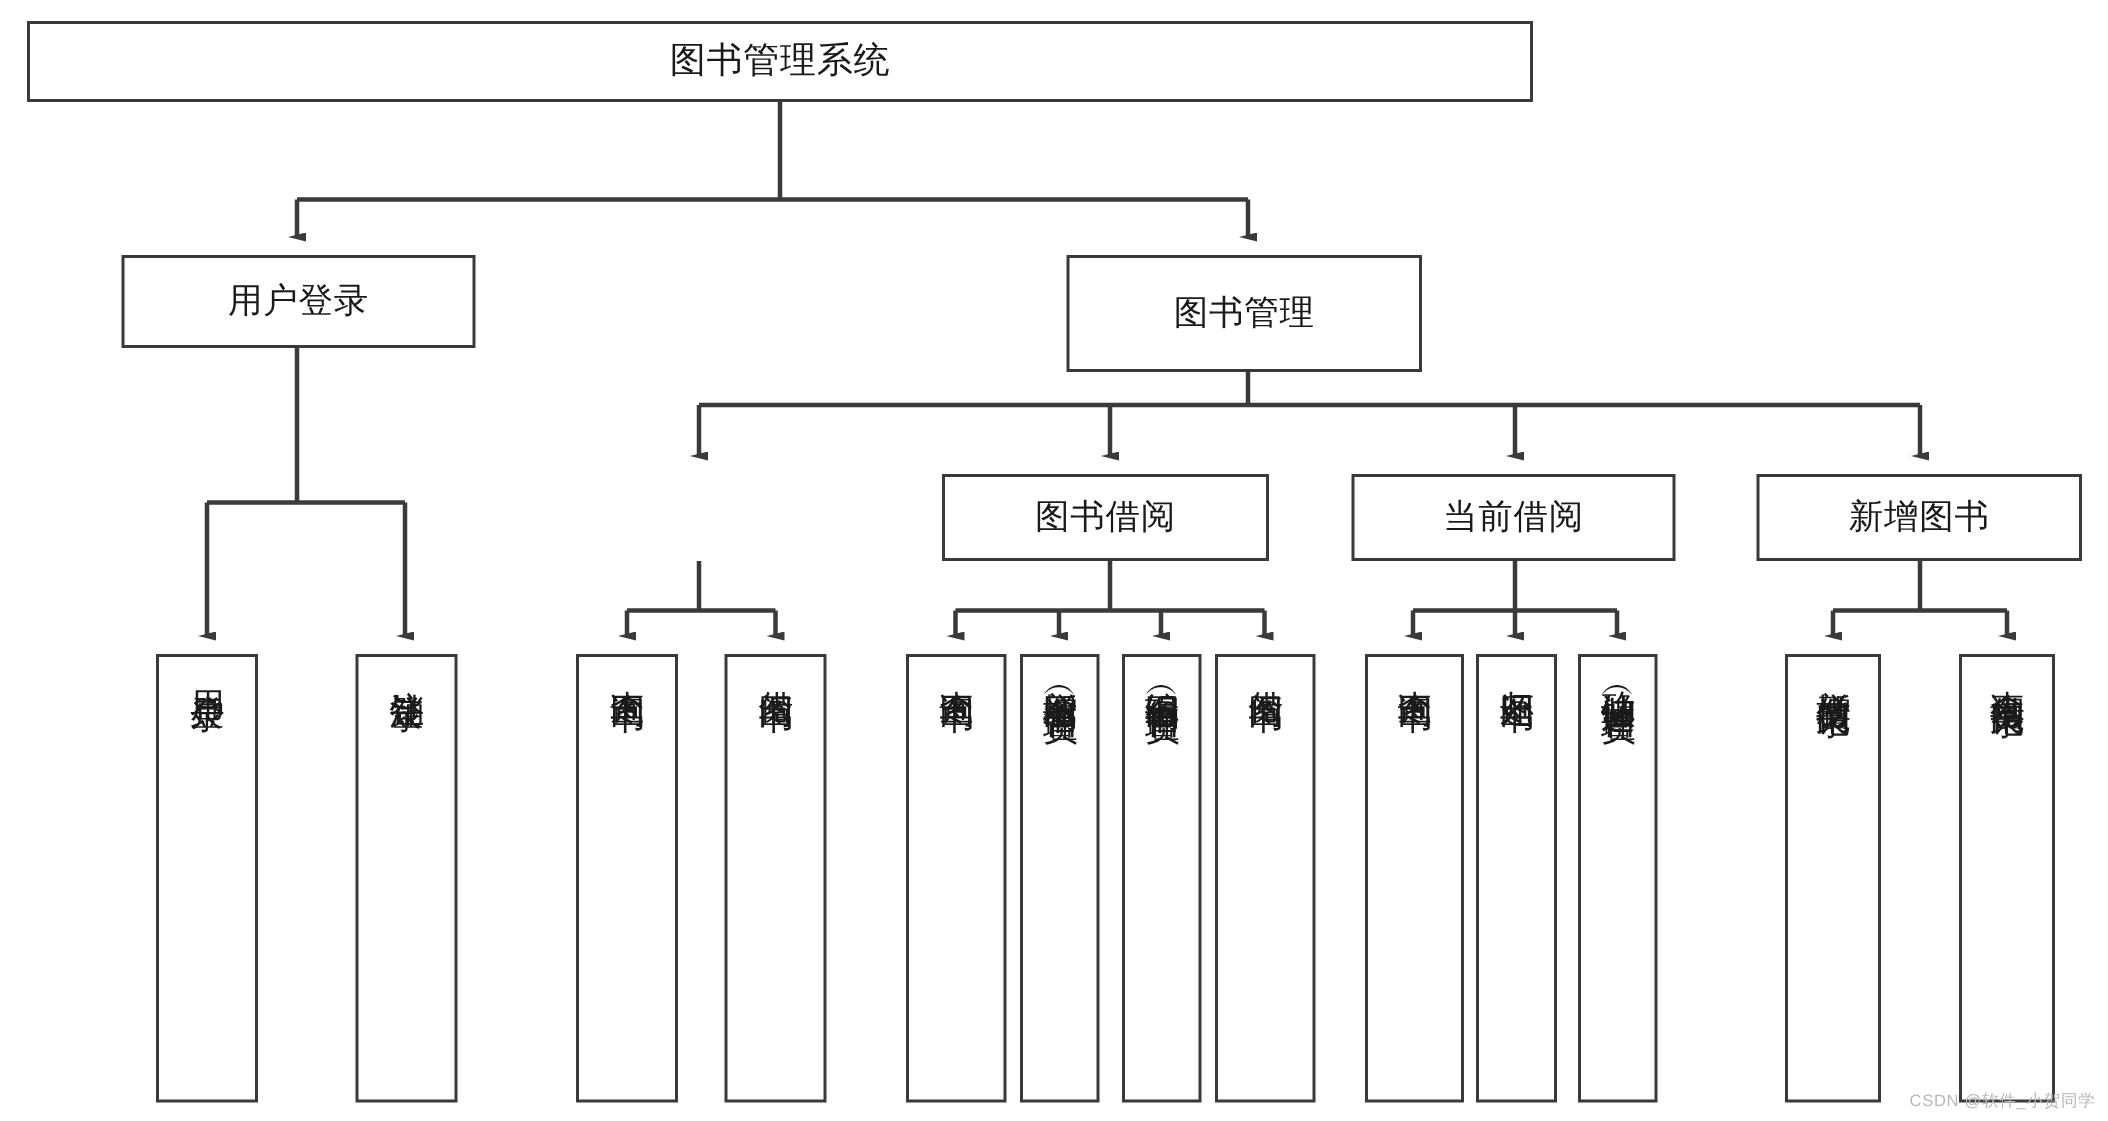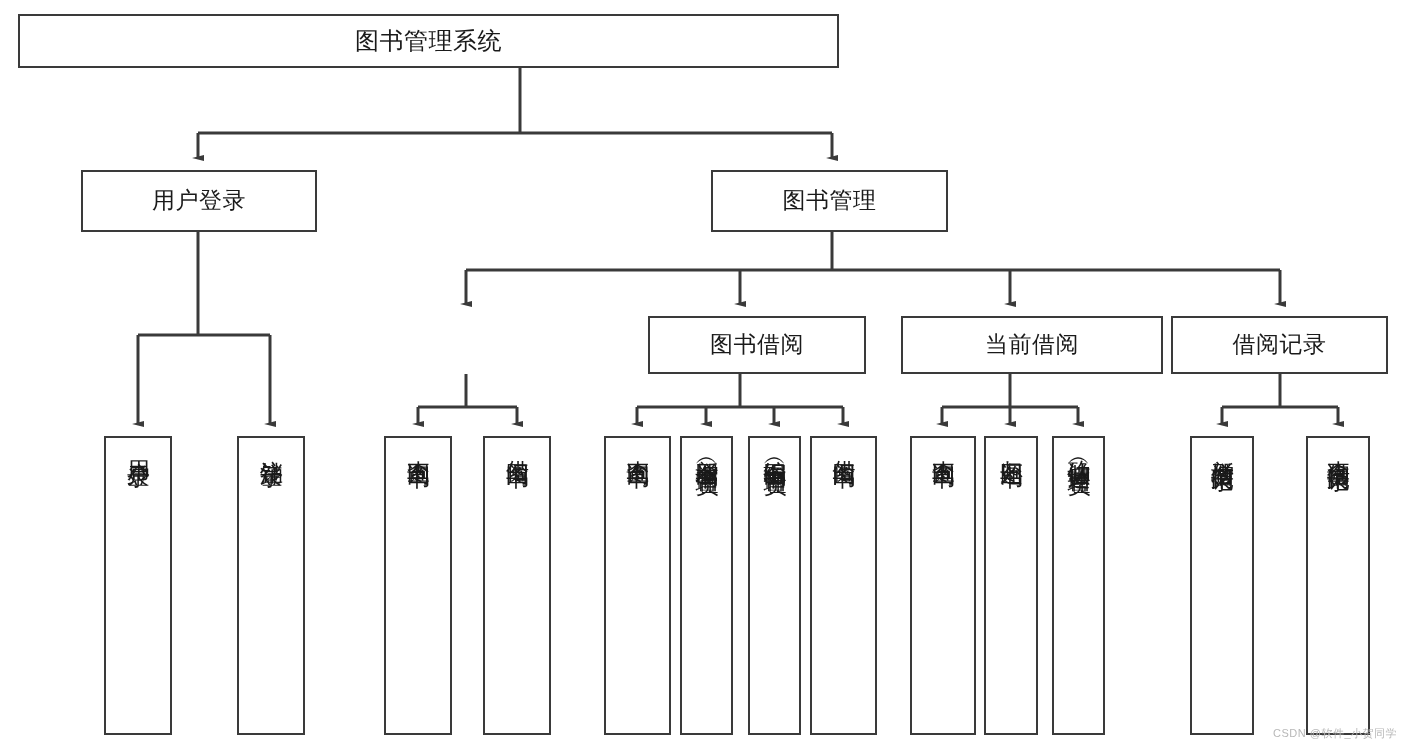--- a/index.html
+++ b/index.html
@@ -119,43 +119,43 @@
       <path d="M1010,407 L1010,424" marker-end="url(#arrow)"></path>
       <path d="M1078,407 L1078,424" marker-end="url(#arrow)"></path>
 
       <path d="M1280,374 L1280,407"></path>
       <path d="M1222,407 L1338,407"></path>
       <path d="M1222,407 L1222,424" marker-end="url(#arrow)"></path>
       <path d="M1338,407 L1338,424" marker-end="url(#arrow)"></path>
     </g>
   </svg>
 
-  <div class="node root" style="left:18px; top:14px; width:821px; height:54px;">
+  <div class="node root" style="left:18px; top:14px; width:1004px; height:54px;">
     <span class="node-label">图书管理系统</span>
   </div>
 
   <div class="node group" style="left:81px; top:170px; width:236px; height:62px;">
     <span class="node-label">用户登录</span>
   </div>
 
-  <div class="node group" style="left:711px; top:170px; width:237px; height:62px;">
+  <div class="node group" style="left:711px; top:170px; width:237px; height:78px;">
     <span class="node-label">图书管理</span>
   </div>
 
 
-  <div class="node group" style="left:648px; top:316px; width:218px; height:58px;">
+  <div class="node group" style="left:628px; top:316px; width:218px; height:58px;">
     <span class="node-label">图书借阅</span>
   </div>
 
-  <div class="node group" style="left:901px; top:316px; width:262px; height:58px;">
+  <div class="node group" style="left:901px; top:316px; width:216px; height:58px;">
     <span class="node-label">当前借阅</span>
   </div>
 
   <div class="node group" style="left:1171px; top:316px; width:217px; height:58px;">
-    <span class="node-label">借阅记录</span>
+    <span class="node-label">新增图书</span>
   </div>
 
   <div class="node leaf" style="left:104px; top:436px; width:68px; height:299px;">
     <span class="node-label">用户登录</span>
   </div>
 
   <div class="node leaf" style="left:237px; top:436px; width:68px; height:299px;">
     <span class="node-label">注销登录</span>
   </div>
 

